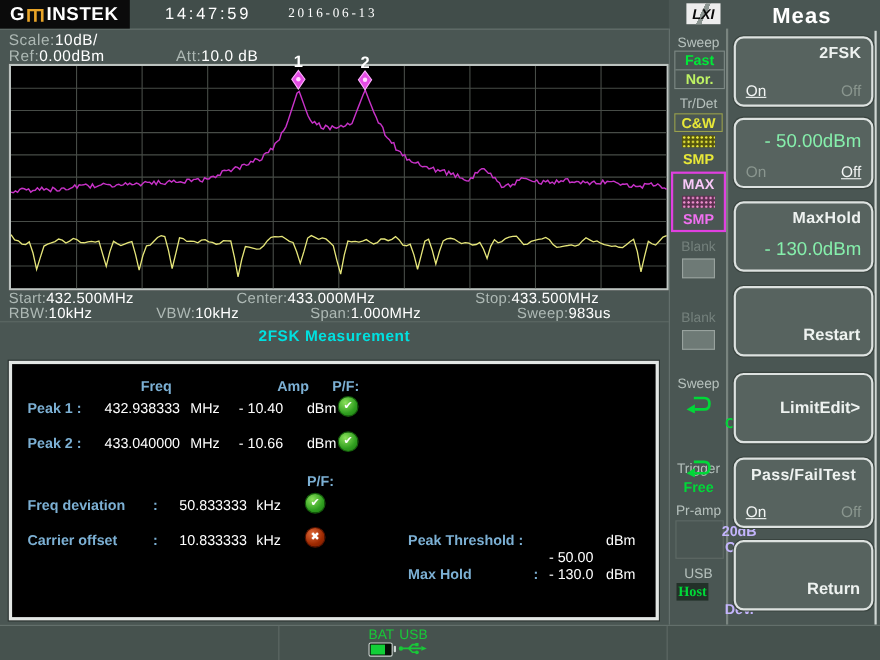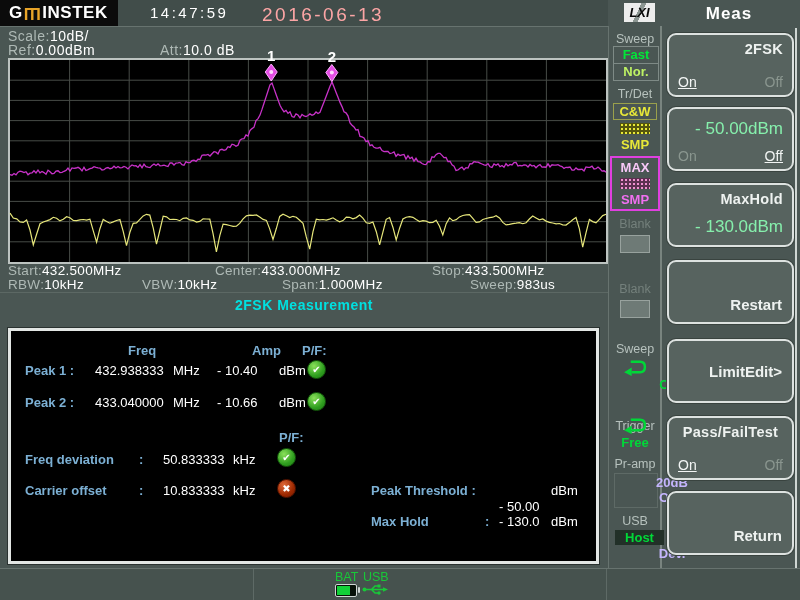--- a/index.html
+++ b/index.html
@@ -10,21 +10,21 @@
   .val{color:#ffffff;}
 
   
   #topbar{left:0;top:0;width:608px;height:26px;background:#414d4a;}
   #topline{left:0;top:26px;width:608px;height:1px;background:#67736f;}
   #logo{left:0;top:0;width:118px;height:26px;background:#0b0b0b;color:#fff;
         display:flex;align-items:center;padding-left:9px;box-sizing:border-box;
         font-weight:bold;font-size:17px;letter-spacing:.5px;}
   #logo .w{color:#e8a428;display:inline-block;transform:scaleY(-1);margin:0 1px;}
   #clock{left:150px;top:4px;color:#fff;font-size:15px;letter-spacing:2.5px;}
-  #date{left:262px;top:4px;color:#fca5a5;font-size:19px;letter-spacing:2.5px;}
+  #date{left:262px;top:4px;color:#ffffff;font-size:12px;letter-spacing:2.5px;font-family:Liberation Serif, serif;}
   #lxi{left:624px;top:3px;width:31px;height:19px;background:#ededed;color:#0a0a0a;
        font-weight:bold;font-style:italic;font-size:13px;text-align:center;line-height:19px;}
   #lxi::before{content:'';position:absolute;inset:0;
        background:linear-gradient(115deg,transparent 44%,#8c9692 44%,#8c9692 56%,transparent 56%);}
   #lxi span{position:relative;}
 
   
   .hdr{font-size:14px;letter-spacing:.5px;}
   #row-scale{left:8px;top:28px;}
   #row-ref{left:8px;top:42px;}
@@ -72,25 +72,25 @@
   #grp-max{left:610px;top:156px;width:46px;border:2px solid #e040e0;padding:2px 0;text-align:center;}
   #grp-max .t{color:#f8c8f8;font-weight:bold;font-size:13px;}
   .speck-m{width:30px;height:11px;margin:3px auto;background:#5c3050;
            background-image:radial-gradient(#f090d0 1px,transparent 1.2px);background-size:4px 4px;}
   #grp-max .s{color:#f070f0;font-weight:bold;font-size:13px;}
   .blank-lbl{color:#74807c !important;}
   .blank-box{left:620px;width:28px;height:16px;background:#6e7a76;border:1px solid #98a29e;}
   .green{color:#00d838;}
   .gray{color:#c4b5fd;padding-left:37px;}
   #pramp-box{left:614px;top:473px;width:42px;height:33px;border:1px solid #5e6a66;}
-  #usb-host{left:615px;top:530px;width:49px;background:#223028;}
+  #usb-host{left:615px;top:530px;width:29px;background:#223028;font-family:Liberation Serif, serif;}
 
   
   #side-title{left:662px;top:4px;width:134px;text-align:center;color:#fff;
-              font-weight:bold;font-size:17px;letter-spacing:1px;}
+              font-weight:bold;font-size:20px;letter-spacing:1px;}
   #side-edge{left:795px;top:28px;width:2px;height:540px;background:#cfd6d3;}
   .sk{left:667px;width:127px;height:64px;background:#57635f;border:2px solid #dde2e0;
       border-radius:9px;box-sizing:border-box;padding:6px 9px;box-shadow:0 0 0 1px #39433f;}
   .sk-title{color:#eef2f0;font-weight:bold;font-size:14.5px;text-align:right;letter-spacing:.3px;}
   .sk-title.c{text-align:center;}
   .sk-value{color:#86efac;font-size:17px;text-align:right;margin-top:4px;}
   .sk-onoff{position:absolute;bottom:5px;left:9px;right:9px;display:flex;
             justify-content:space-between;font-size:14px;}
   .on-act{color:#f2f5f4;text-decoration:underline;}
   .off-dim{color:#8a968f;}

